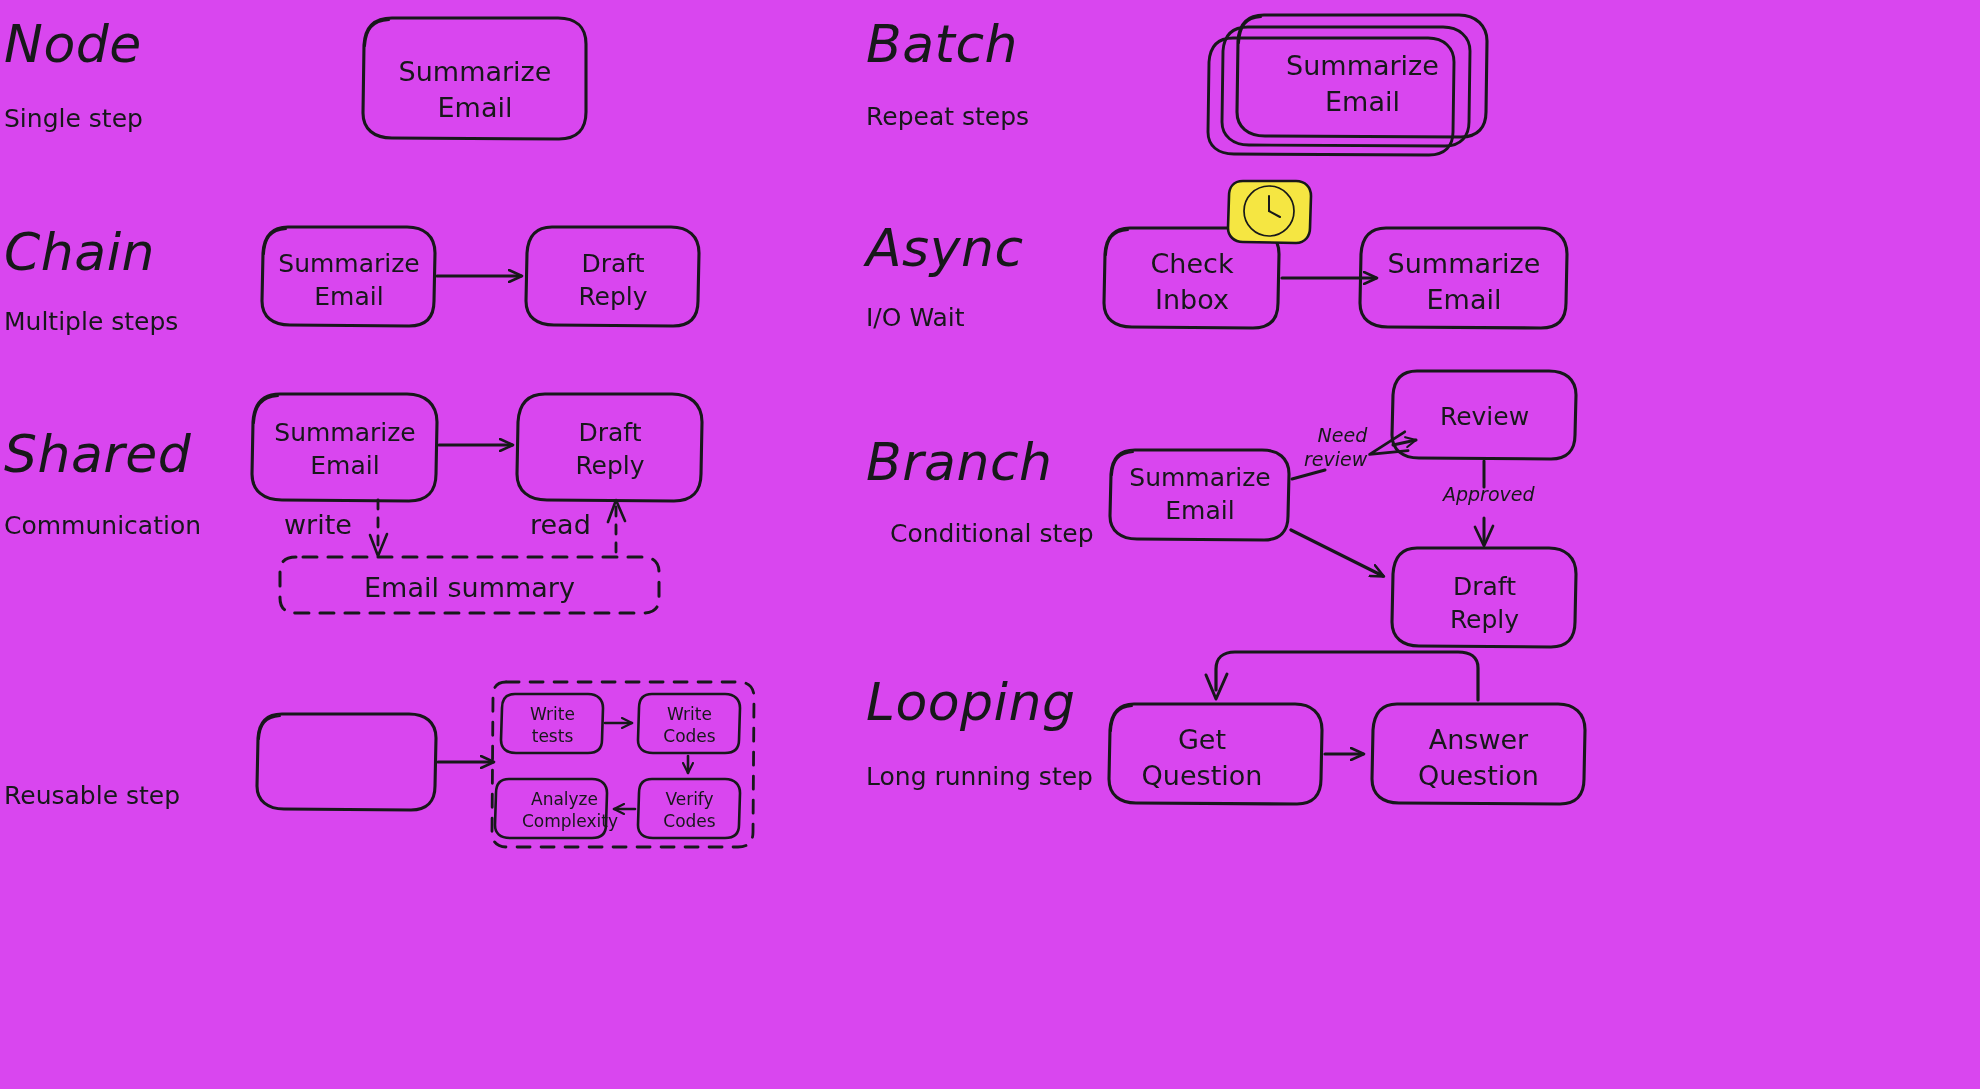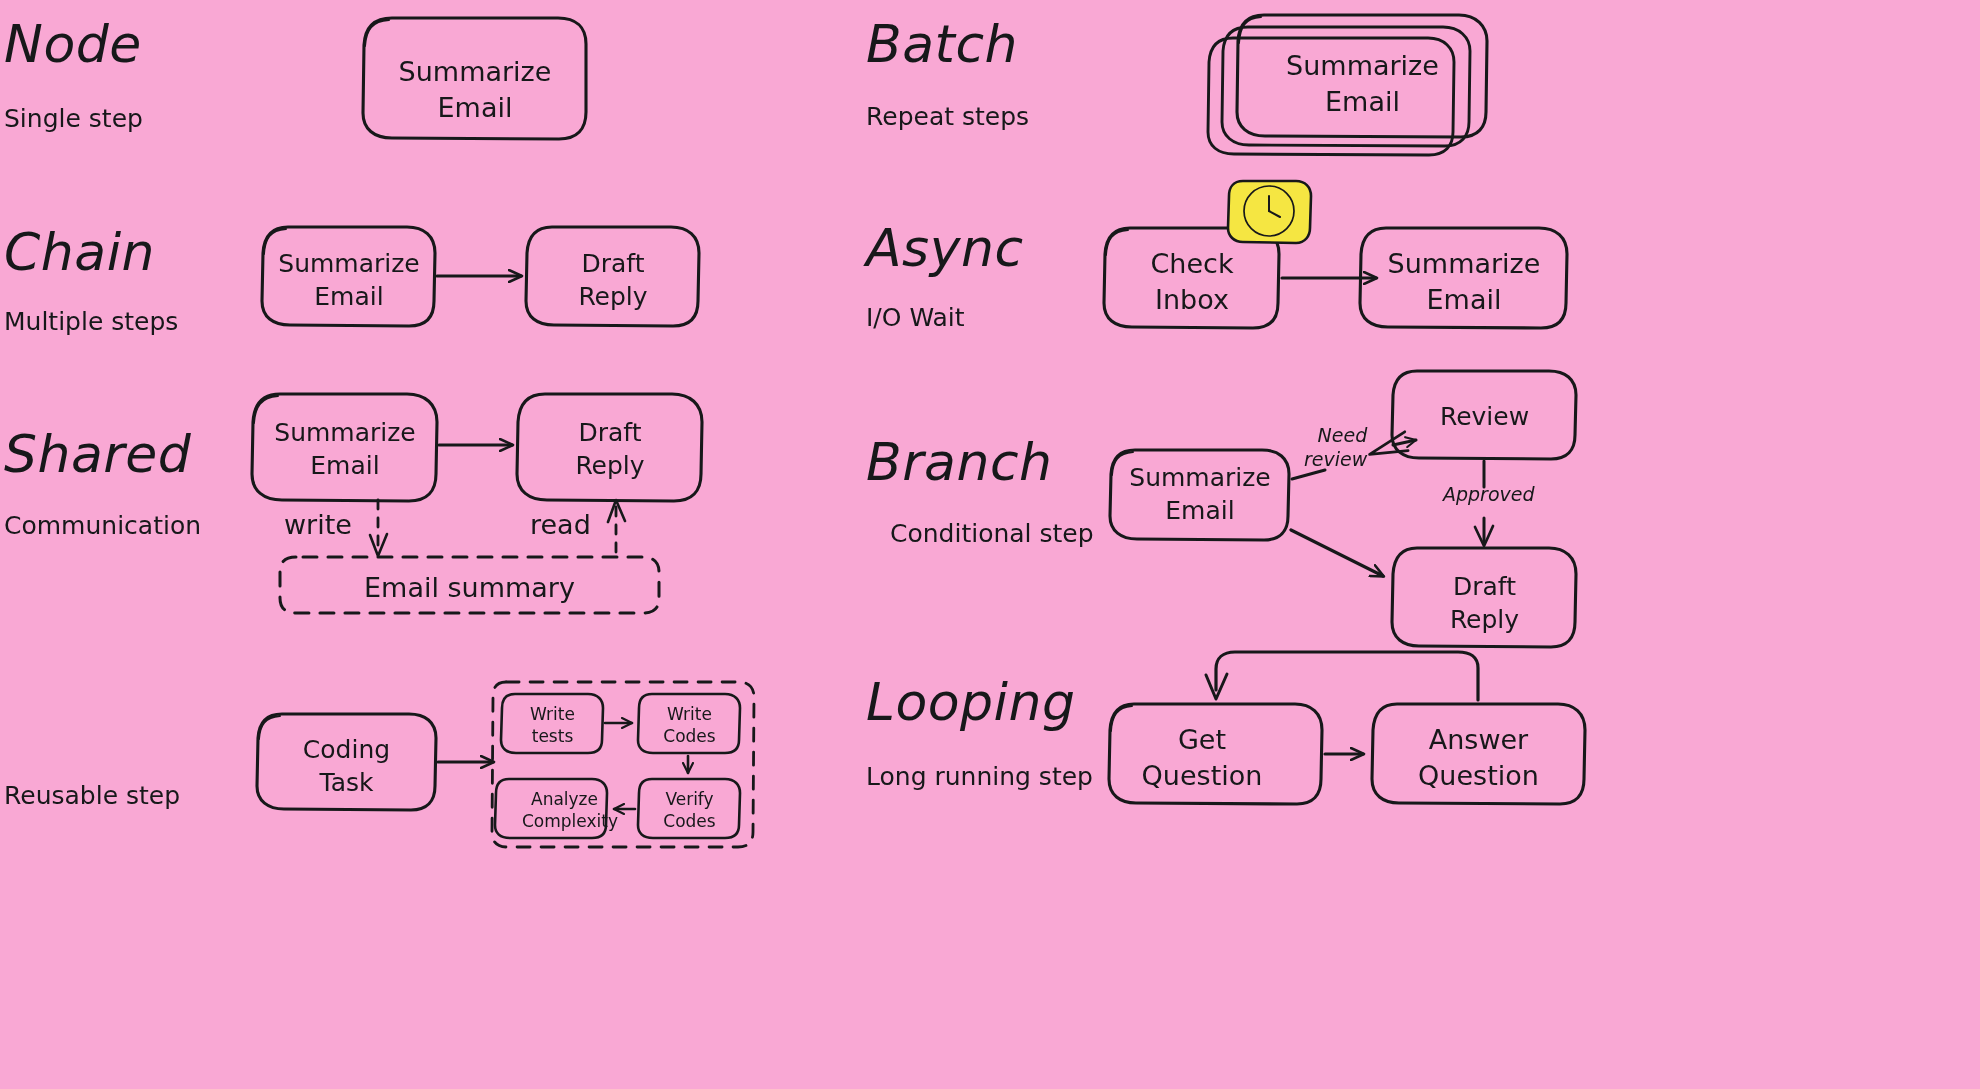--- a/index.html
+++ b/index.html
@@ -7,21 +7,21 @@
     margin: 0; padding: 0;
     width: 1980px; height: 1089px;
     background: #ffffff;
     font-family: "DejaVu Sans", sans-serif;
     overflow: hidden;
   }
   #canvas {
     position: relative;
     width: 1980px;
     height: 1089px;
-    background: #f9a8d4;
+    background: #d946ef;
   }
   svg.layer {
     position: absolute;
     top: 0; left: 0;
     width: 1980px; height: 1089px;
     overflow: visible;
   }
   .ttl {
     position: absolute;
     font-family: "DejaVu Sans", sans-serif;
@@ -251,22 +251,20 @@
 
   <div class="nodelabel mid" style="left:1111px;top:461px; width:178px;">Summarize
 Email</div>
   <div class="nodelabel mid" style="left:1393px;top:400px; width:183px;">Review</div>
   <div class="nodelabel mid" style="left:1393px;top:570px; width:183px;">Draft
 Reply</div>
   <div class="edgelabel small ital" style="left:1304px;top:424px; text-align:right;">Need
 review</div>
   <div class="edgelabel small ital" style="left:1443px;top:483px;">Approved</div>
 
-  <div class="nodelabel mid" style="left:257px; top:733px; width:179px;">Coding
-Task</div>
   <div class="nodelabel tiny" style="left:502px; top:703px; width:101px;">Write
 tests</div>
   <div class="nodelabel tiny" style="left:639px; top:703px; width:101px;">Write
 Codes</div>
   <div class="nodelabel tiny" style="left:496px; top:788px; width:111px;padding-left:26px;">Analyze
 Complexity</div>
   <div class="nodelabel tiny" style="left:639px; top:788px; width:101px;">Verify
 Codes</div>
 
   <div class="nodelabel big" style="left:1109px;top:722px; width:186px;">Get

